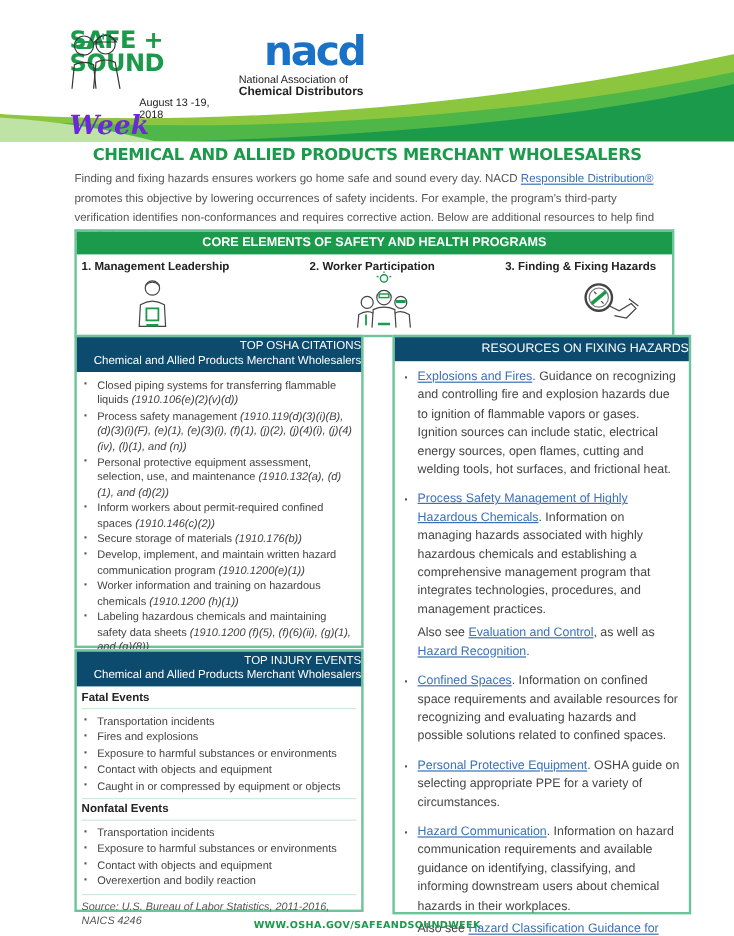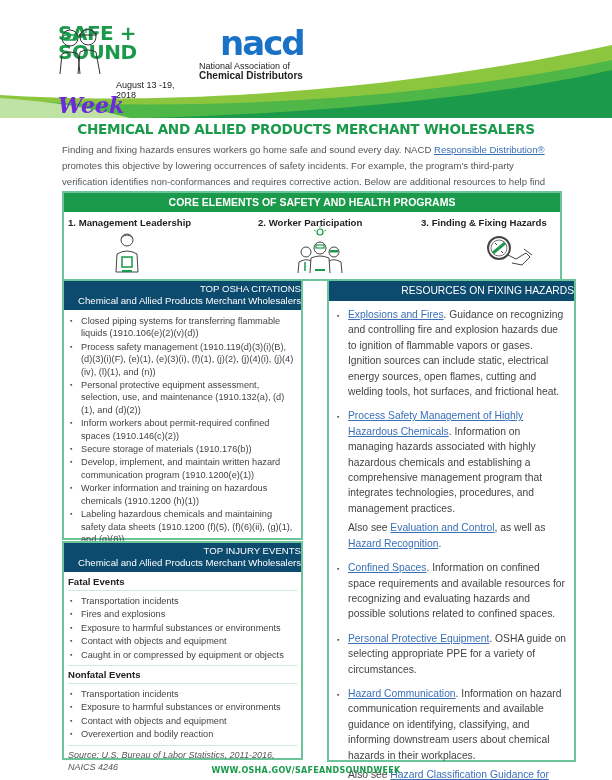--- a/index.html
+++ b/index.html
@@ -21,21 +21,21 @@
   .core{position:absolute;left:62px;top:191px;width:496px;height:86px;border:2px solid #6cc49a;}
   .core-head{background:#1a9a4a;color:#fff;text-align:center;font-weight:bold;font-size:10.5px;height:19px;line-height:19px;}
   .core-item{position:absolute;top:24px;font-weight:bold;font-size:9.6px;color:#222;}
   .core-icon{position:absolute;}
   .box{position:absolute;border:2px solid #6cc49a;background:#fff;}
   .box-head{background:#0c4a6e;color:#fff;text-align:right;font-weight:normal;font-size:9.6px;line-height:12px;padding:2px 0 3px 0;}
   ul{margin:0;padding:0;list-style:none;}
   li{position:relative;padding-left:13px;}
   li:before{content:"▪";position:absolute;left:2px;top:0;font-size:7px;color:#555;}
   .lt li{font-size:9.2px;line-height:12.4px;color:#444;margin-bottom:1px;}
-  .cite{text-align:center;}
+  .cite{font-style:italic;text-align:center;}
   .src{font-style:italic;font-size:9px;color:#555;border-top:1px solid #cfe9dc;padding-top:3px;margin-top:4px;line-height:12px;}
   .subh{font-weight:bold;font-size:9.6px;color:#222;margin:4px 0 4px 0;padding-bottom:3px;border-bottom:1px solid #cfe9dc;}
   .rt li{font-size:10.3px;line-height:15.4px;color:#444;margin-bottom:9px;}
   .rt li:before{top:1px;}
   .also{display:block;margin-top:4px;}
   .footer{position:absolute;left:0;top:766px;width:612px;text-align:center;font-family:"DejaVu Sans",sans-serif;font-weight:bold;font-size:8px;color:#1a9a4a;letter-spacing:0.3px;}
 </style>
 </head>
 <body>
 

